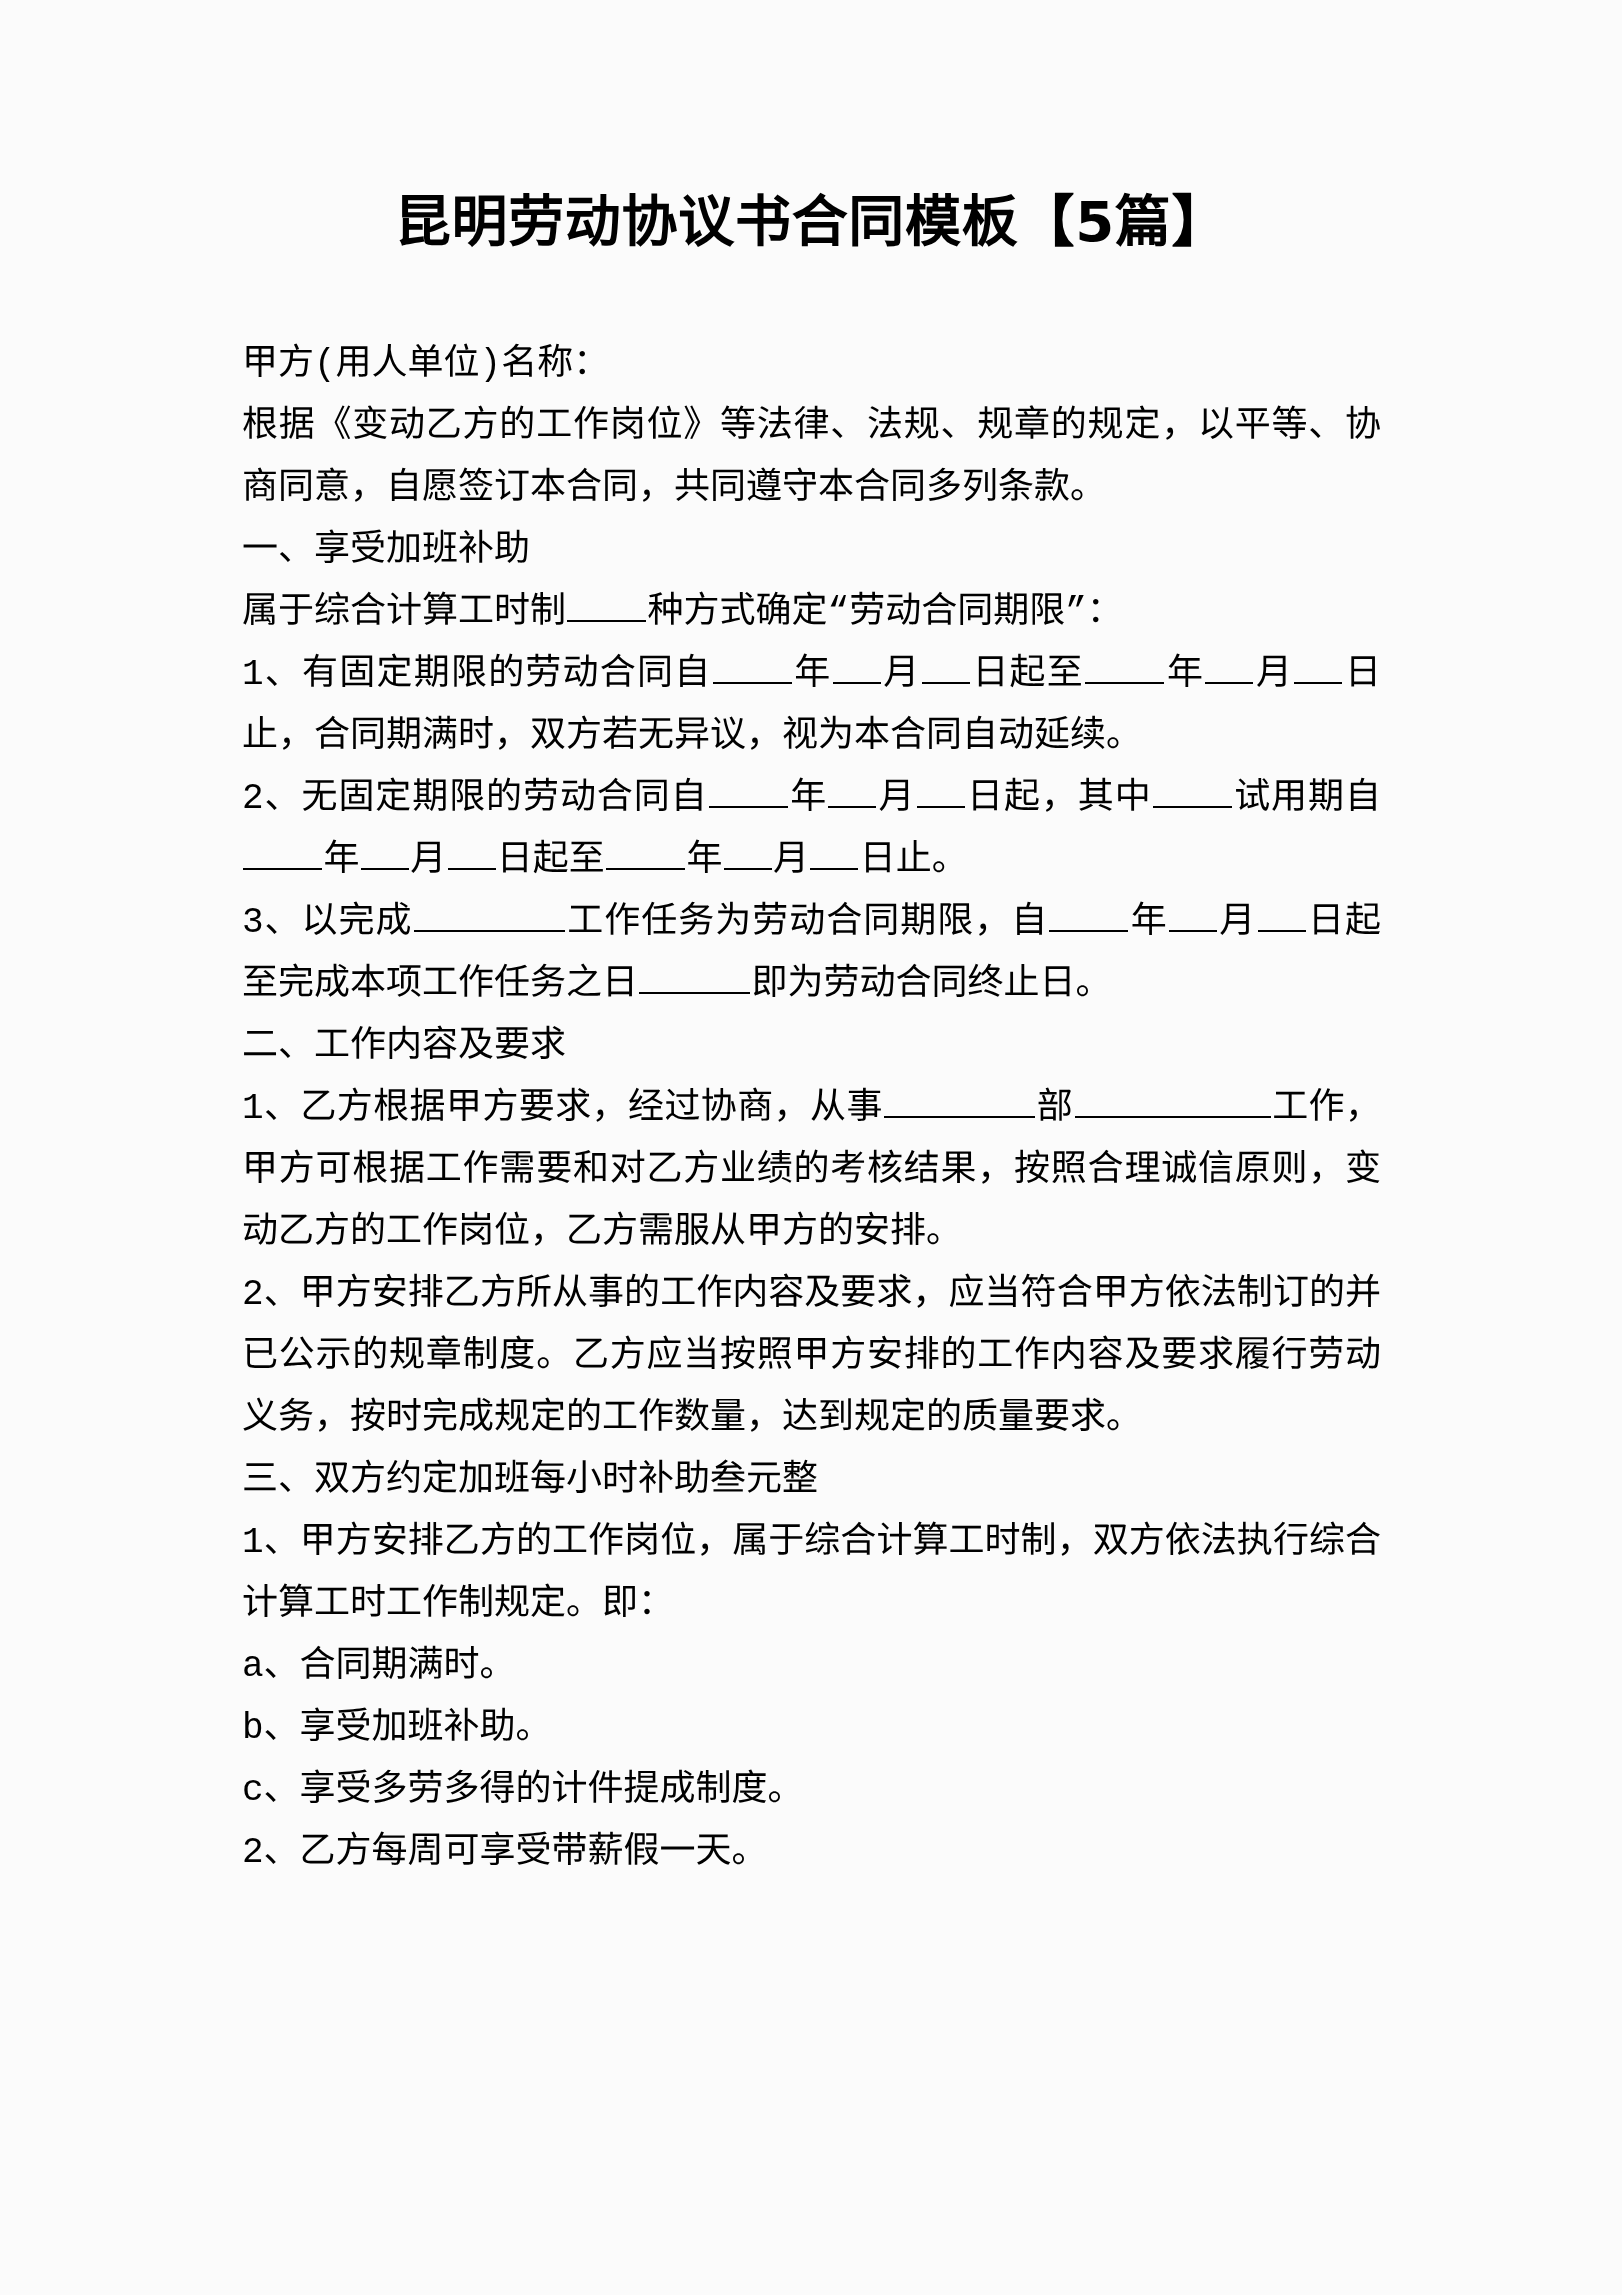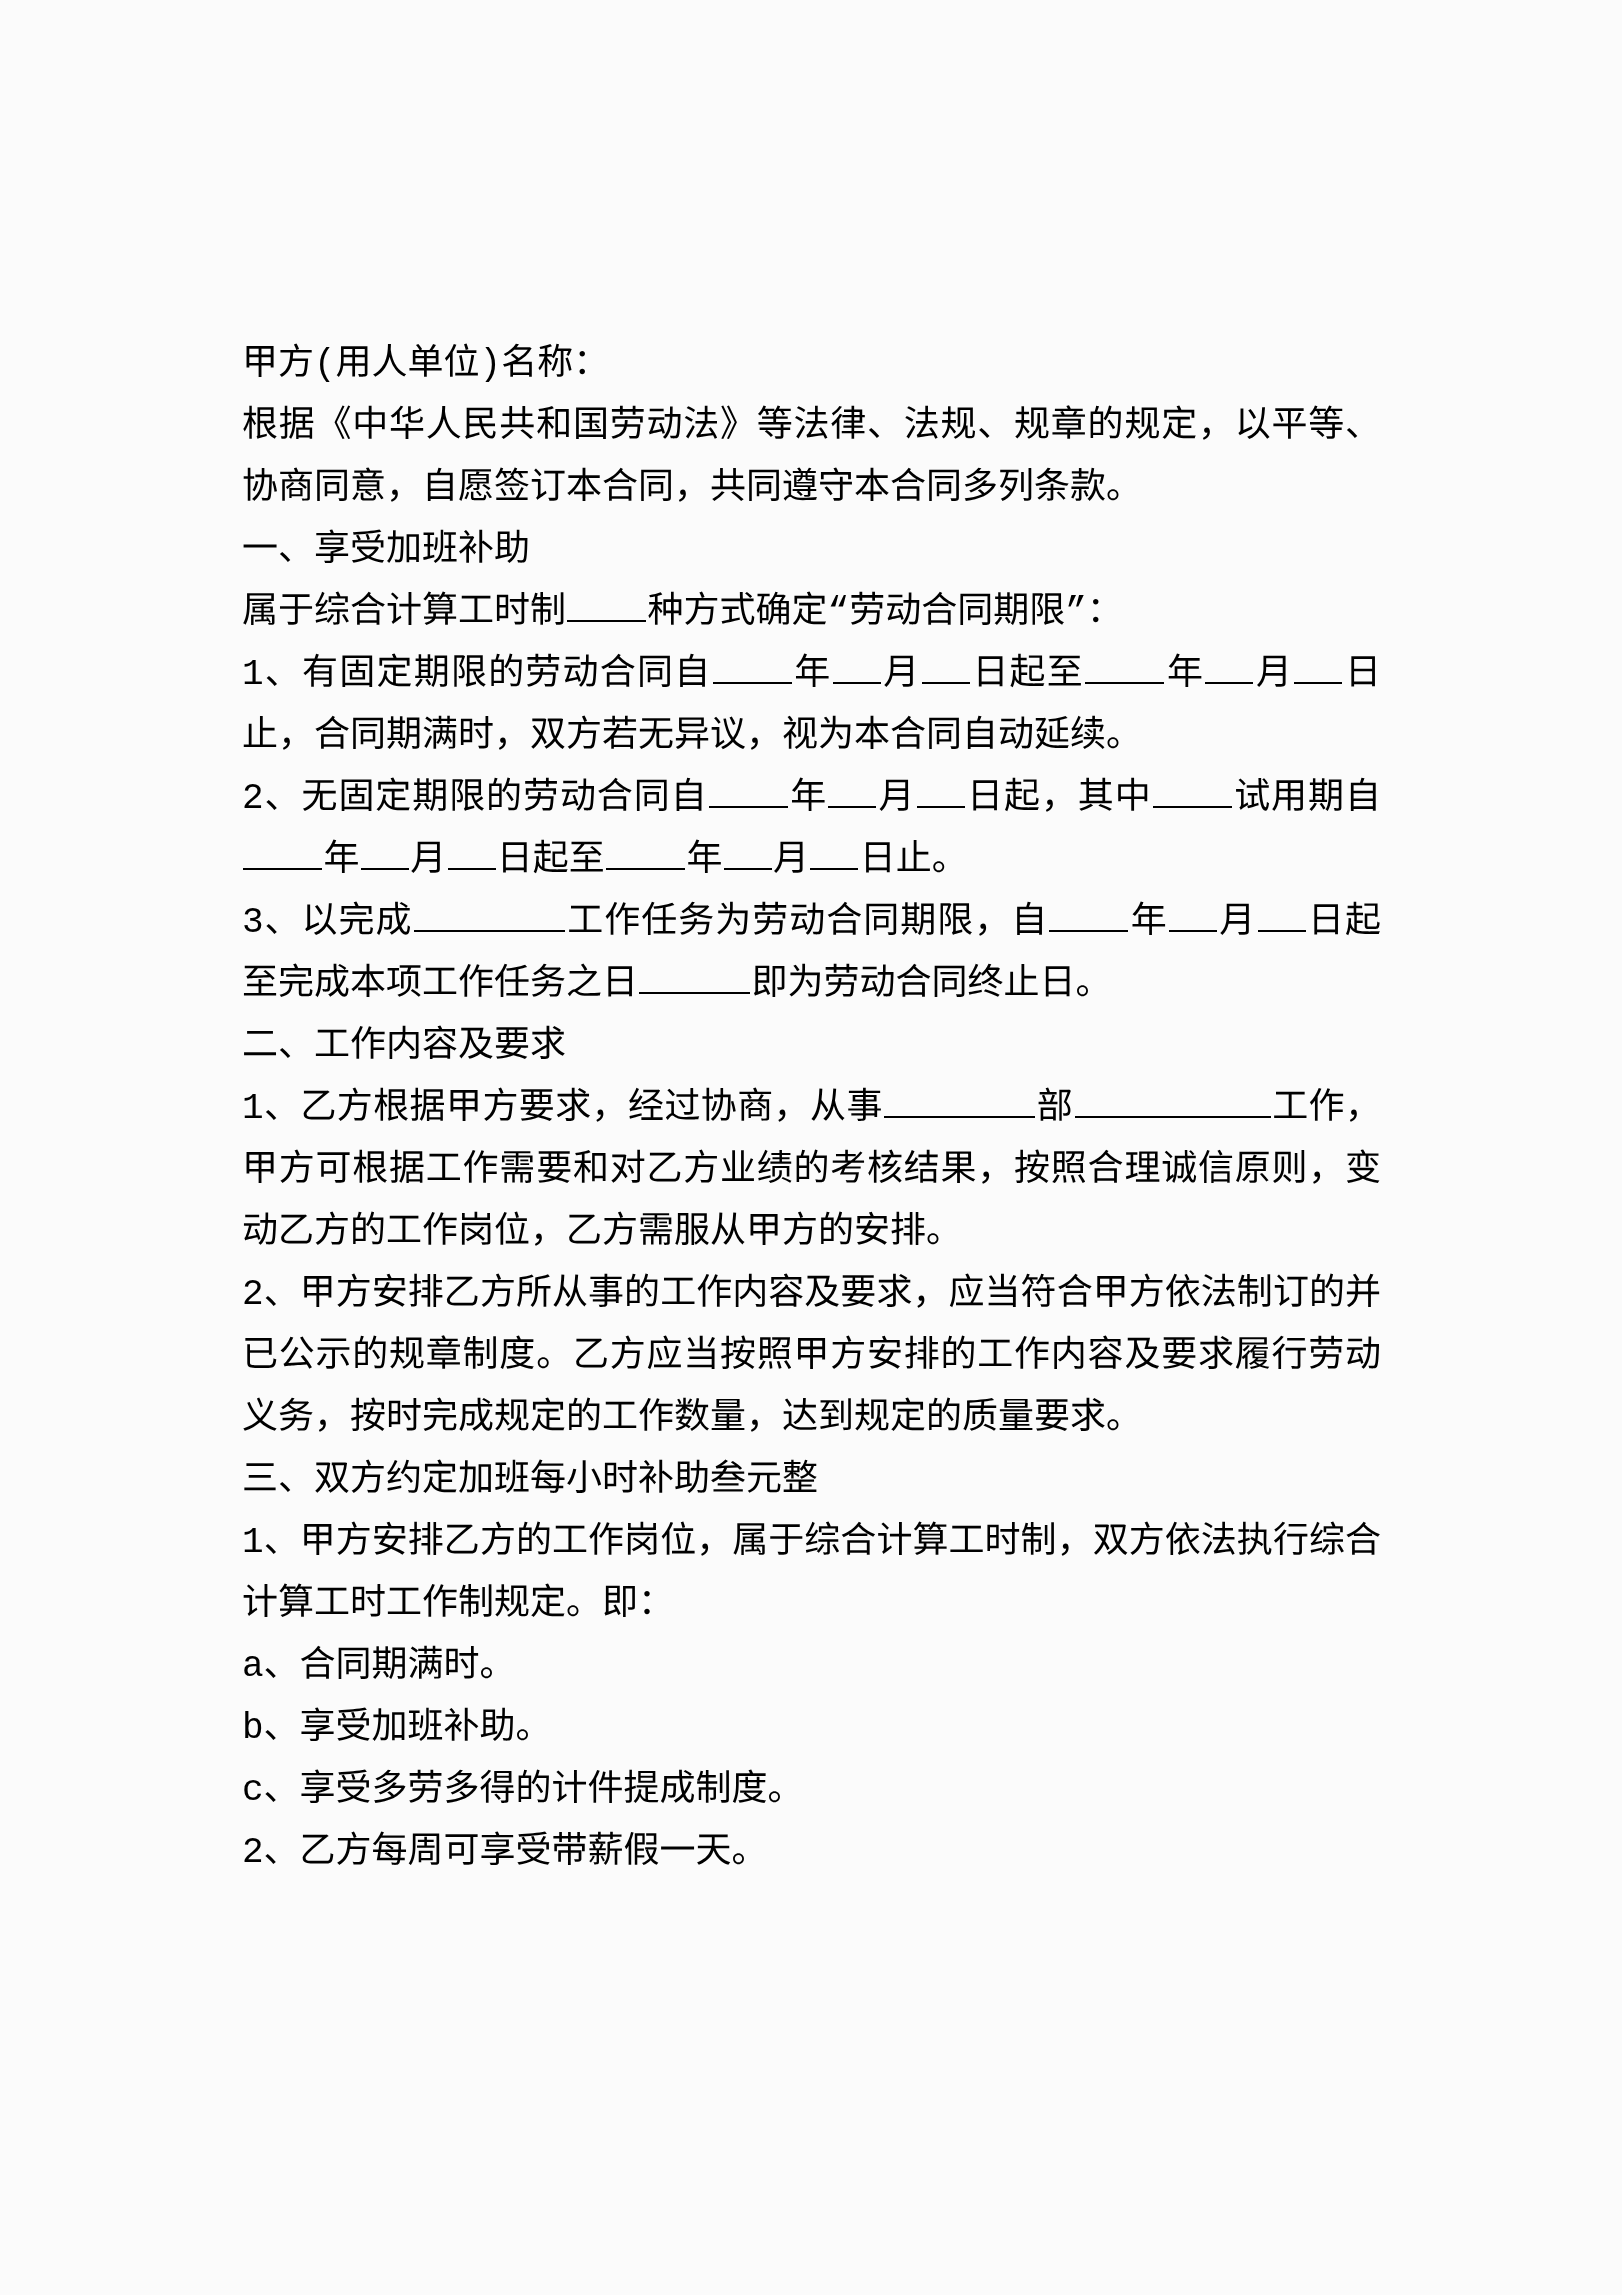--- a/index.html
+++ b/index.html
@@ -69,30 +69,31 @@
   .blk.w4 { width: 111px; }
   .blk.w5 { width: 151px; }
   .blk.w6 { width: 196px; }
   .blk.w-name { width: 366px; }
 </style>
 </head>
 <body style="background: rgb(251, 251, 251); color: rgb(0, 0, 0);">
 
 <div class="page">
 
+  <h1 class="doc-title">昆明劳动协议书合同模板【5篇】</h1>
 
   <div class="body-block">
 
     <p class="line">
       <span>甲方(用人单位)名称：</span>
     </p>
 
 
     <p class="line">
-      <span>根据《中华人民共和国劳动法》等法律、法规、规章的规定，以平等、协商同意，自愿签订本合同，共同遵守本合同多列条款。</span>
+      <span>根据《变动乙方的工作岗位》等法律、法规、规章的规定，以平等、协商同意，自愿签订本合同，共同遵守本合同多列条款。</span>
     </p>
 
     <p class="line">
       <span>一、享受加班补助</span>
     </p>
 
     <p class="line">
       <span>属于综合计算工时制</span><span class="blk w3"></span><span>种方式确定“劳动合同期限”：</span>
     </p>
 

